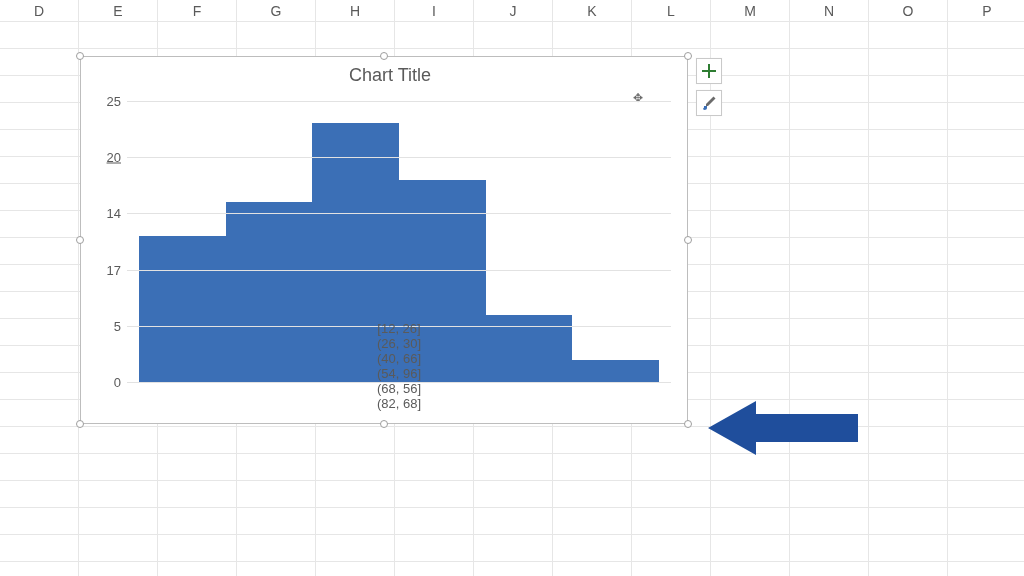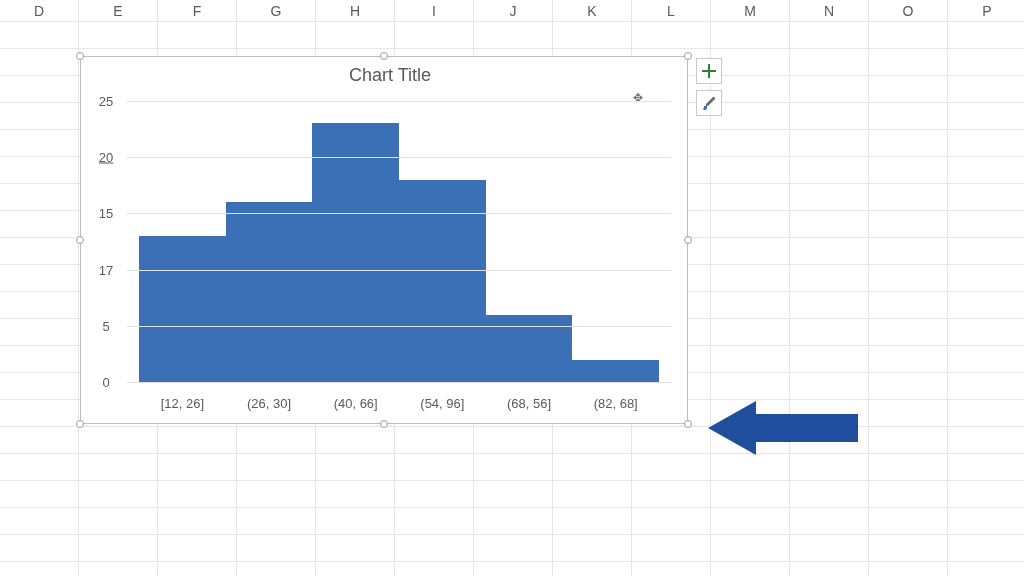--- a/index.html
+++ b/index.html
@@ -90,21 +90,21 @@
     position: absolute;
     left: 0; right: 0;
     border-top: 1px solid #e2e2e2;
   }
   .ytick {
     position: absolute;
     right: 100%;
     width: 36px;
     padding-right: 6px;
     transform: translateY(-50%);
-    text-align: center;
+    text-align: right;
     font-size: 13px;
     color: #5a5a5a;
   }
   .bars {
     position: absolute;
     left: 0; right: 0; bottom: 0; top: 0;
     display: flex;
     align-items: flex-end;
     padding: 0 12px;
   }
@@ -112,20 +112,21 @@
     flex: 1 1 0;
     background: #3b6fb6;
     margin: 0; 
   }
   .xlabels {
     position: absolute;
     left: 46px; right: 16px;
     bottom: 12px;
     display: flex;
     padding: 0 12px;
+    flex-direction: column;
   }
   .xlabel {
     flex: 1 1 0;
     text-align: center;
     font-size: 13px;
     color: #5a5a5a;
     white-space: nowrap;
   }
 
   
@@ -212,21 +213,21 @@
         <div class="bar" style="height: 24%; background: rgb(59, 111, 182);"></div>
         <div class="bar" style="height: 8%; background: rgb(59, 111, 182);"></div>
       </div>
   <div class="gridline" style="top: 100%;"></div>
       <div class="ytick" style="top: 100%;">0</div>
       <div class="gridline" style="top: 80%;"></div>
       <div class="ytick" style="top: 80%;">5</div>
       <div class="gridline" style="top: 60%;"></div>
       <div class="ytick" style="top: 60%;">17</div>
       <div class="gridline" style="top: 40%;"></div>
-      <div class="ytick" style="top: 40%;">15</div>
+      <div class="ytick" style="top: 40%;">14</div>
       <div class="gridline" style="top: 20%;"></div>
       <div class="ytick" style="top: 20%; text-decoration: underline;">20</div>
       <div class="gridline" style="top: 0%;"></div>
       <div class="ytick" style="top: 0%;">25</div>
     </div>
 
   <div class="xlabels" id="xlabels">
       <div class="xlabel">[12, 26]</div>
       <div class="xlabel">(26, 30]</div>
       <div class="xlabel">(40, 66]</div>

